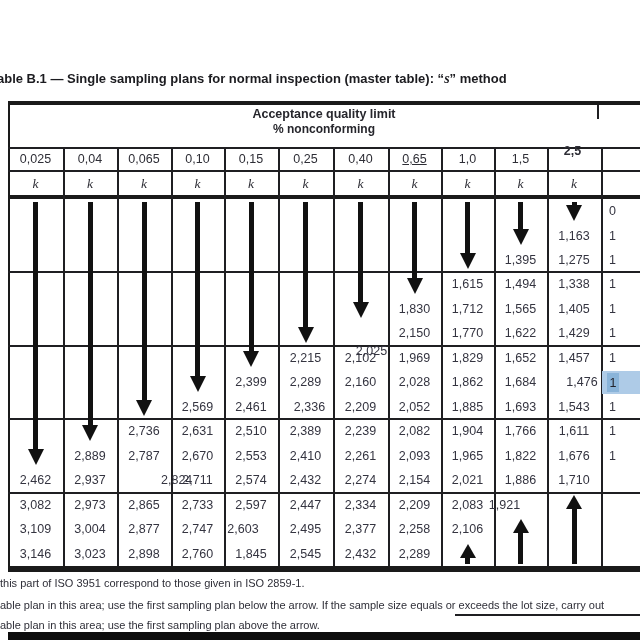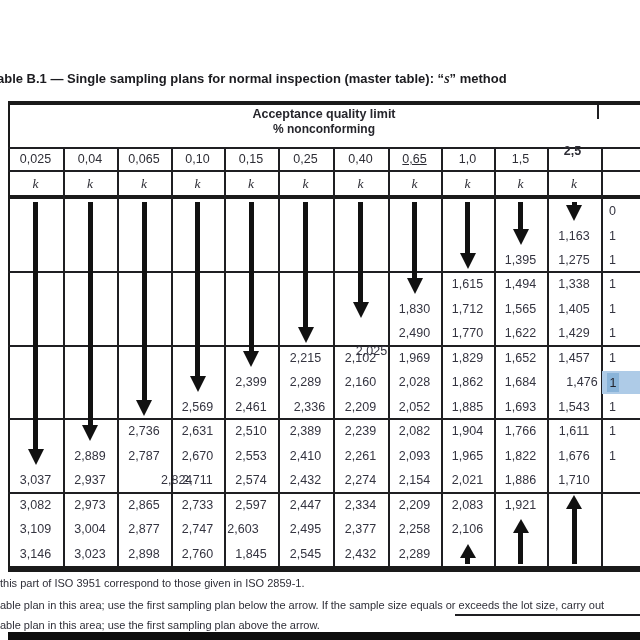--- a/index.html
+++ b/index.html
@@ -94,21 +94,21 @@
     <div class="abs vcell" style="left: 442px; top: 272.4px; width: 51px; height: 24.5px; line-height: 24.5px;">1,615</div>
     <div class="abs vcell" style="left: 495px; top: 272.4px; width: 51px; height: 24.5px; line-height: 24.5px;">1,494</div>
     <div class="abs vcell" style="left: 548px; top: 272.4px; width: 52px; height: 24.5px; line-height: 24.5px;">1,338</div>
     <div class="abs vcell cut" style="left: 602px; top: 272.4px; width: 52px; height: 24.5px; line-height: 24.5px;">1</div>
     <div class="abs vcell" style="left: 389px; top: 296.9px; width: 51px; height: 24.5px; line-height: 24.5px;">1,830</div>
     <div class="abs vcell" style="left: 442px; top: 296.9px; width: 51px; height: 24.5px; line-height: 24.5px;">1,712</div>
     <div class="abs vcell" style="left: 495px; top: 296.9px; width: 51px; height: 24.5px; line-height: 24.5px;">1,565</div>
     <div class="abs vcell" style="left: 548px; top: 296.9px; width: 52px; height: 24.5px; line-height: 24.5px;">1,405</div>
     <div class="abs vcell cut" style="left: 602px; top: 296.9px; width: 52px; height: 24.5px; line-height: 24.5px;">1</div>
     <div class="abs vcell" style="left: 334px; top: 339px; width: 75px; height: 24.5px; line-height: 24.5px;">2,025</div>
-    <div class="abs vcell" style="left: 389px; top: 321.3px; width: 51px; height: 24.5px; line-height: 24.5px;">2,490</div>
+    <div class="abs vcell" style="left: 389px; top: 321.3px; width: 51px; height: 24.5px; line-height: 24.5px;">2,150</div>
     <div class="abs vcell" style="left: 442px; top: 321.3px; width: 51px; height: 24.5px; line-height: 24.5px;">1,770</div>
     <div class="abs vcell" style="left: 495px; top: 321.3px; width: 51px; height: 24.5px; line-height: 24.5px;">1,622</div>
     <div class="abs vcell" style="left: 548px; top: 321.3px; width: 52px; height: 24.5px; line-height: 24.5px;">1,429</div>
     <div class="abs vcell cut" style="left: 602px; top: 321.3px; width: 52px; height: 24.5px; line-height: 24.5px;">1</div>
     <div class="abs vcell" style="left: 279px; top: 345.8px; width: 53px; height: 24.5px; line-height: 24.5px;">2,215</div>
     <div class="abs vcell" style="left: 334px; top: 345.8px; width: 53px; height: 24.5px; line-height: 24.5px;">2,102</div>
     <div class="abs vcell" style="left: 389px; top: 345.8px; width: 51px; height: 24.5px; line-height: 24.5px;">1,969</div>
     <div class="abs vcell" style="left: 442px; top: 345.8px; width: 51px; height: 24.5px; line-height: 24.5px;">1,829</div>
     <div class="abs vcell" style="left: 495px; top: 345.8px; width: 51px; height: 24.5px; line-height: 24.5px;">1,652</div>
     <div class="abs vcell" style="left: 548px; top: 345.8px; width: 52px; height: 24.5px; line-height: 24.5px;">1,457</div>
@@ -143,41 +143,41 @@
     <div class="abs vcell" style="left: 118px; top: 443.7px; width: 52px; height: 24.5px; line-height: 24.5px;">2,787</div>
     <div class="abs vcell" style="left: 172px; top: 443.7px; width: 51px; height: 24.5px; line-height: 24.5px;">2,670</div>
     <div class="abs vcell" style="left: 225px; top: 443.7px; width: 52px; height: 24.5px; line-height: 24.5px;">2,553</div>
     <div class="abs vcell" style="left: 279px; top: 443.7px; width: 53px; height: 24.5px; line-height: 24.5px;">2,410</div>
     <div class="abs vcell" style="left: 334px; top: 443.7px; width: 53px; height: 24.5px; line-height: 24.5px;">2,261</div>
     <div class="abs vcell" style="left: 389px; top: 443.7px; width: 51px; height: 24.5px; line-height: 24.5px;">2,093</div>
     <div class="abs vcell" style="left: 442px; top: 443.7px; width: 51px; height: 24.5px; line-height: 24.5px;">1,965</div>
     <div class="abs vcell" style="left: 495px; top: 443.7px; width: 51px; height: 24.5px; line-height: 24.5px;">1,822</div>
     <div class="abs vcell" style="left: 548px; top: 443.7px; width: 52px; height: 24.5px; line-height: 24.5px;">1,676</div>
     <div class="abs vcell cut" style="left: 602px; top: 443.7px; width: 52px; height: 24.5px; line-height: 24.5px;">1</div>
-    <div class="abs vcell" style="left: 9px; top: 468.1px; width: 53px; height: 24.5px; line-height: 24.5px;">3,037</div>
+    <div class="abs vcell" style="left: 9px; top: 468.1px; width: 53px; height: 24.5px; line-height: 24.5px;">2,462</div>
     <div class="abs vcell" style="left: 64px; top: 468.1px; width: 52px; height: 24.5px; line-height: 24.5px;">2,937</div>
     <div class="abs vcell" style="left: 114px; top: 468.1px; width: 31px; height: 24.5px; line-height: 24.5px; padding-left: 47px;">2,824</div>
     <div class="abs vcell" style="left: 172px; top: 468.1px; width: 51px; height: 24.5px; line-height: 24.5px;">2,711</div>
     <div class="abs vcell" style="left: 225px; top: 468.1px; width: 52px; height: 24.5px; line-height: 24.5px;">2,574</div>
     <div class="abs vcell" style="left: 279px; top: 468.1px; width: 53px; height: 24.5px; line-height: 24.5px;">2,432</div>
     <div class="abs vcell" style="left: 334px; top: 468.1px; width: 53px; height: 24.5px; line-height: 24.5px;">2,274</div>
     <div class="abs vcell" style="left: 389px; top: 468.1px; width: 51px; height: 24.5px; line-height: 24.5px;">2,154</div>
     <div class="abs vcell" style="left: 442px; top: 468.1px; width: 51px; height: 24.5px; line-height: 24.5px;">2,021</div>
     <div class="abs vcell" style="left: 495px; top: 468.1px; width: 51px; height: 24.5px; line-height: 24.5px;">1,886</div>
     <div class="abs vcell" style="left: 548px; top: 468.1px; width: 52px; height: 24.5px; line-height: 24.5px;">1,710</div>
     <div class="abs vcell" style="left: 9px; top: 492.6px; width: 53px; height: 24.5px; line-height: 24.5px;">3,082</div>
     <div class="abs vcell" style="left: 64px; top: 492.6px; width: 52px; height: 24.5px; line-height: 24.5px;">2,973</div>
     <div class="abs vcell" style="left: 118px; top: 492.6px; width: 52px; height: 24.5px; line-height: 24.5px;">2,865</div>
     <div class="abs vcell" style="left: 172px; top: 492.6px; width: 51px; height: 24.5px; line-height: 24.5px;">2,733</div>
     <div class="abs vcell" style="left: 225px; top: 492.6px; width: 52px; height: 24.5px; line-height: 24.5px;">2,597</div>
     <div class="abs vcell" style="left: 279px; top: 492.6px; width: 53px; height: 24.5px; line-height: 24.5px;">2,447</div>
     <div class="abs vcell" style="left: 334px; top: 492.6px; width: 53px; height: 24.5px; line-height: 24.5px;">2,334</div>
     <div class="abs vcell" style="left: 389px; top: 492.6px; width: 51px; height: 24.5px; line-height: 24.5px;">2,209</div>
     <div class="abs vcell" style="left: 442px; top: 492.6px; width: 51px; height: 24.5px; line-height: 24.5px;">2,083</div>
-    <div class="abs vcell" style="left: 495px; top: 492.6px; width: 51px; height: 24.5px; line-height: 24.5px;">1,921</div>
+    <div class="abs vcell" style="left: 479px; top: 492.6px; width: 51px; height: 24.5px; line-height: 24.5px;">1,921</div>
     <div class="abs vcell" style="left: 9px; top: 517.1px; width: 53px; height: 24.5px; line-height: 24.5px;">3,109</div>
     <div class="abs vcell" style="left: 64px; top: 517.1px; width: 52px; height: 24.5px; line-height: 24.5px;">3,004</div>
     <div class="abs vcell" style="left: 118px; top: 517.1px; width: 52px; height: 24.5px; line-height: 24.5px;">2,877</div>
     <div class="abs vcell" style="left: 172px; top: 517.1px; width: 51px; height: 24.5px; line-height: 24.5px;">2,747</div>
     <div class="abs vcell" style="left: 225px; top: 517.1px; width: 36px; height: 24.5px; line-height: 24.5px;">2,603</div>
     <div class="abs vcell" style="left: 279px; top: 517.1px; width: 53px; height: 24.5px; line-height: 24.5px;">2,495</div>
     <div class="abs vcell" style="left: 334px; top: 517.1px; width: 53px; height: 24.5px; line-height: 24.5px;">2,377</div>
     <div class="abs vcell" style="left: 389px; top: 517.1px; width: 51px; height: 24.5px; line-height: 24.5px;">2,258</div>
     <div class="abs vcell" style="left: 442px; top: 517.1px; width: 51px; height: 24.5px; line-height: 24.5px;">2,106</div>
     <div class="abs vcell" style="left: 9px; top: 541.5px; width: 53px; height: 24.5px; line-height: 24.5px;">3,146</div>

